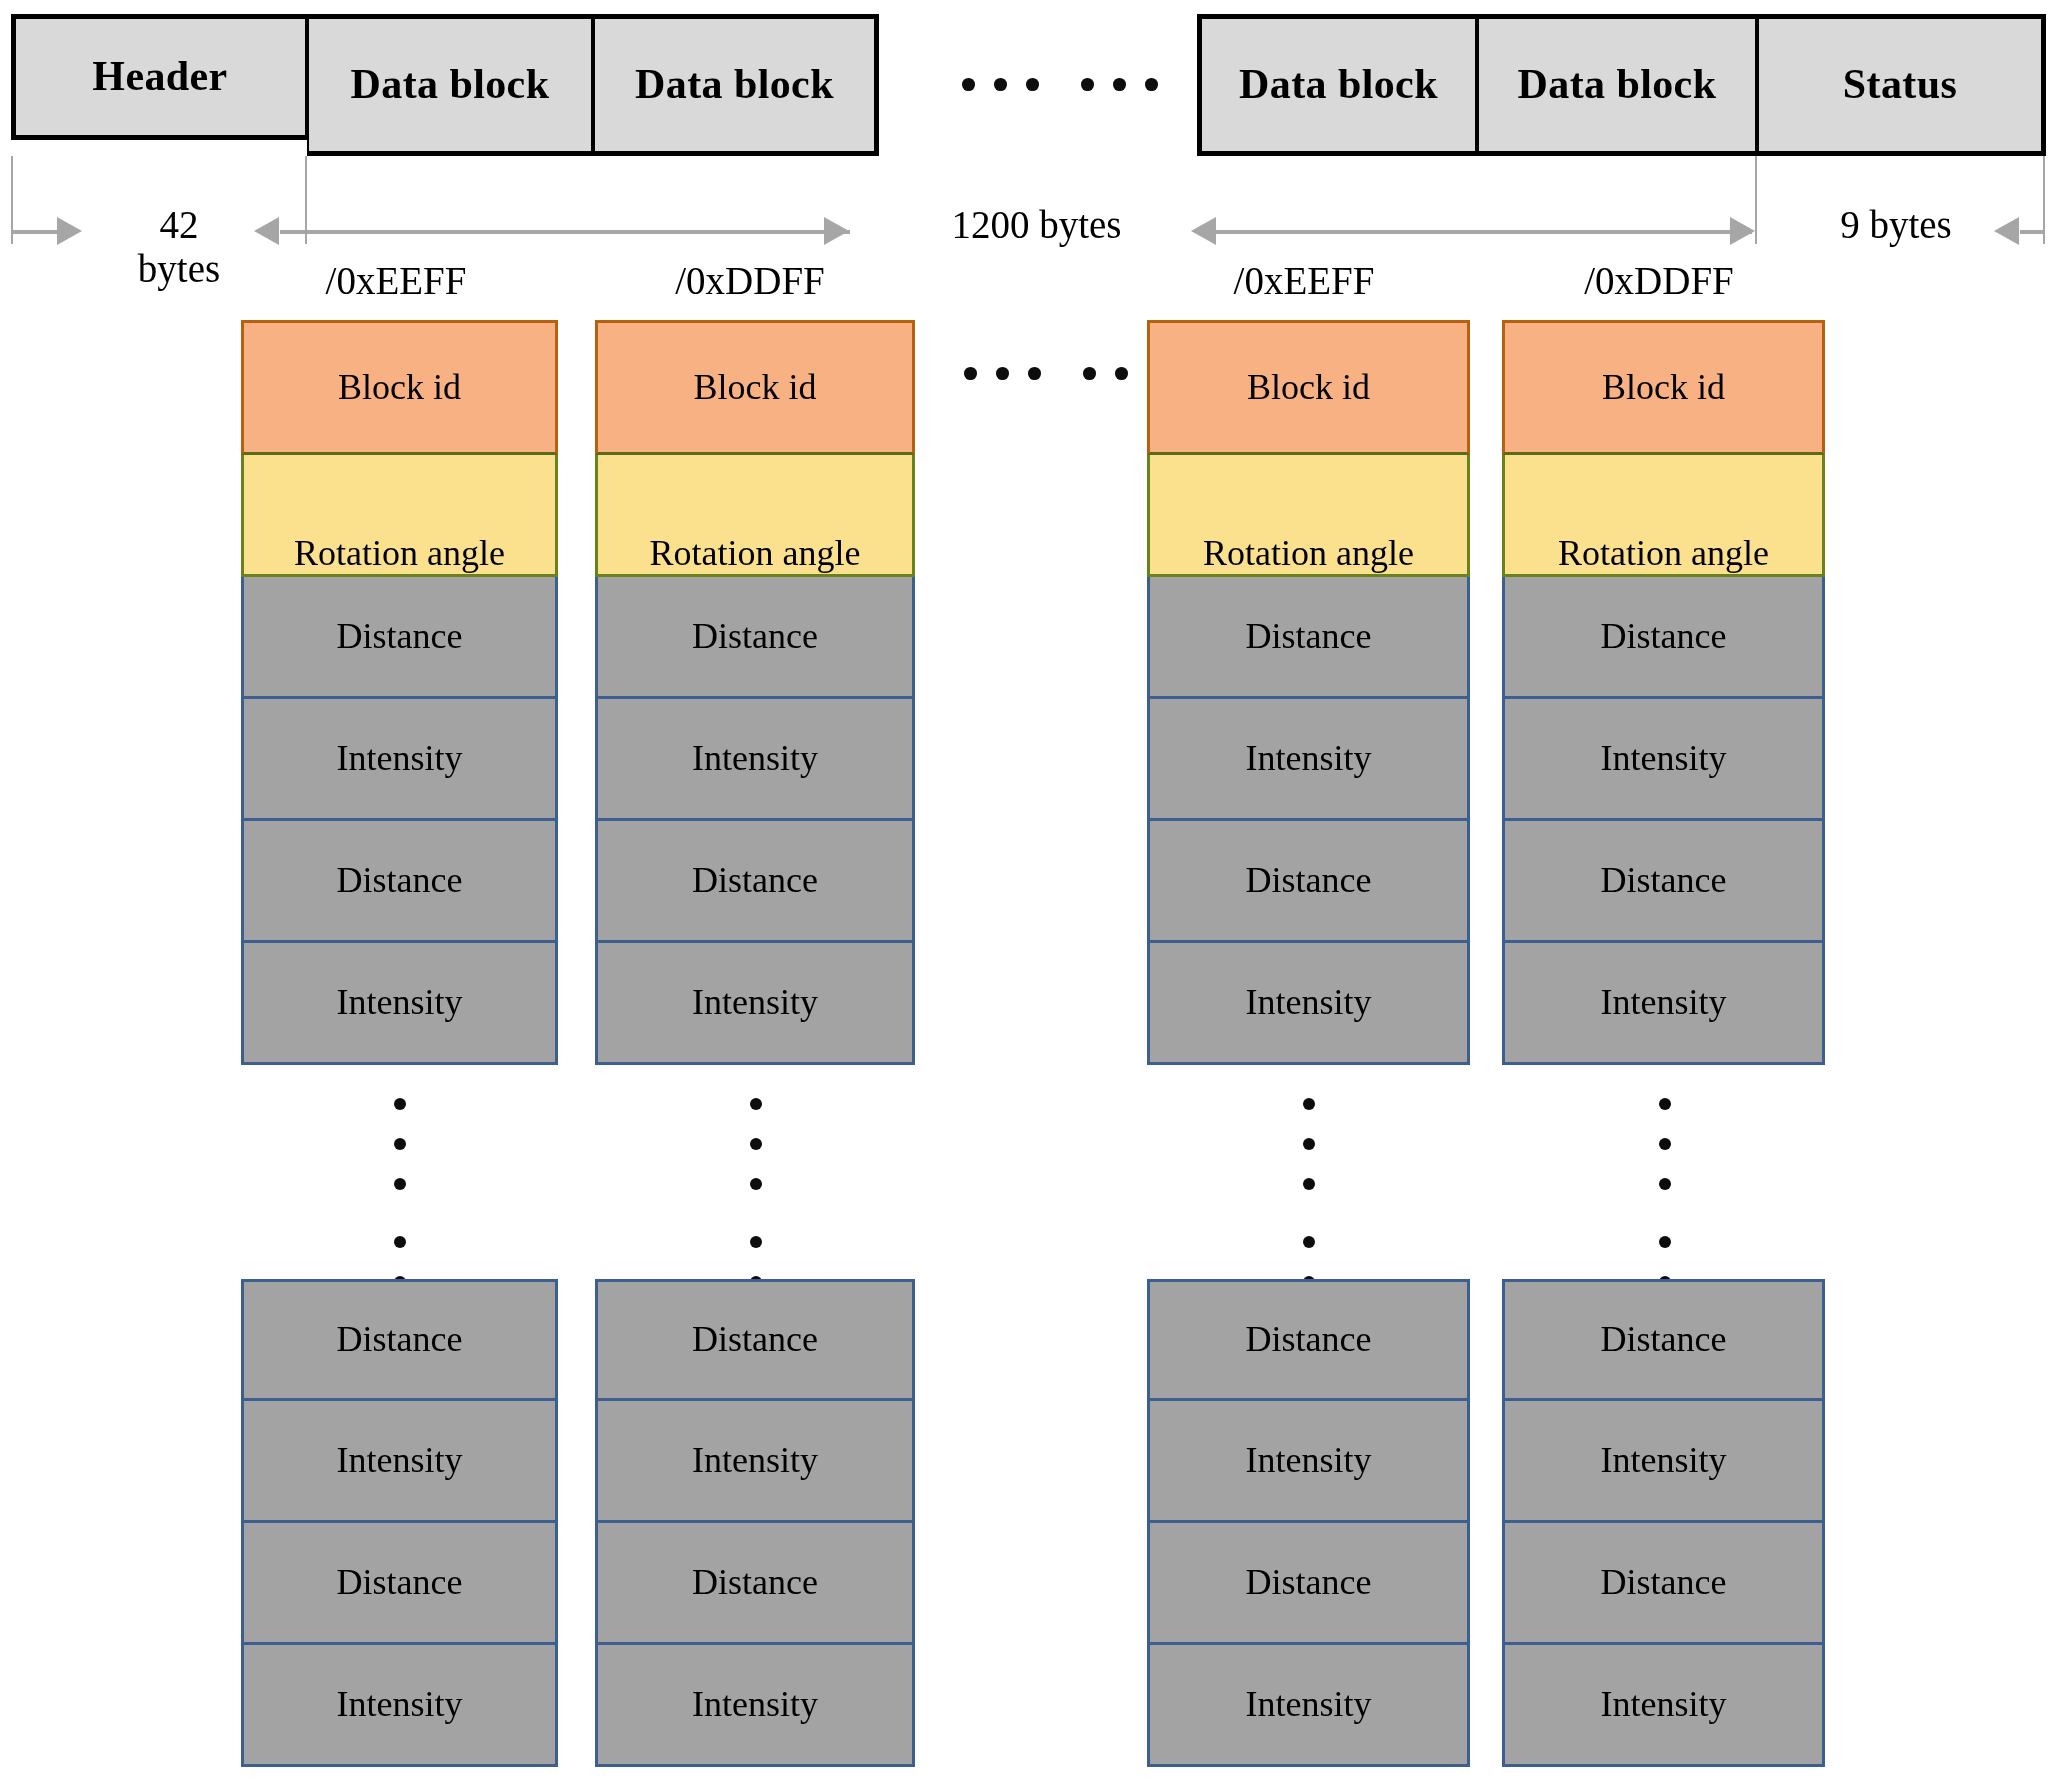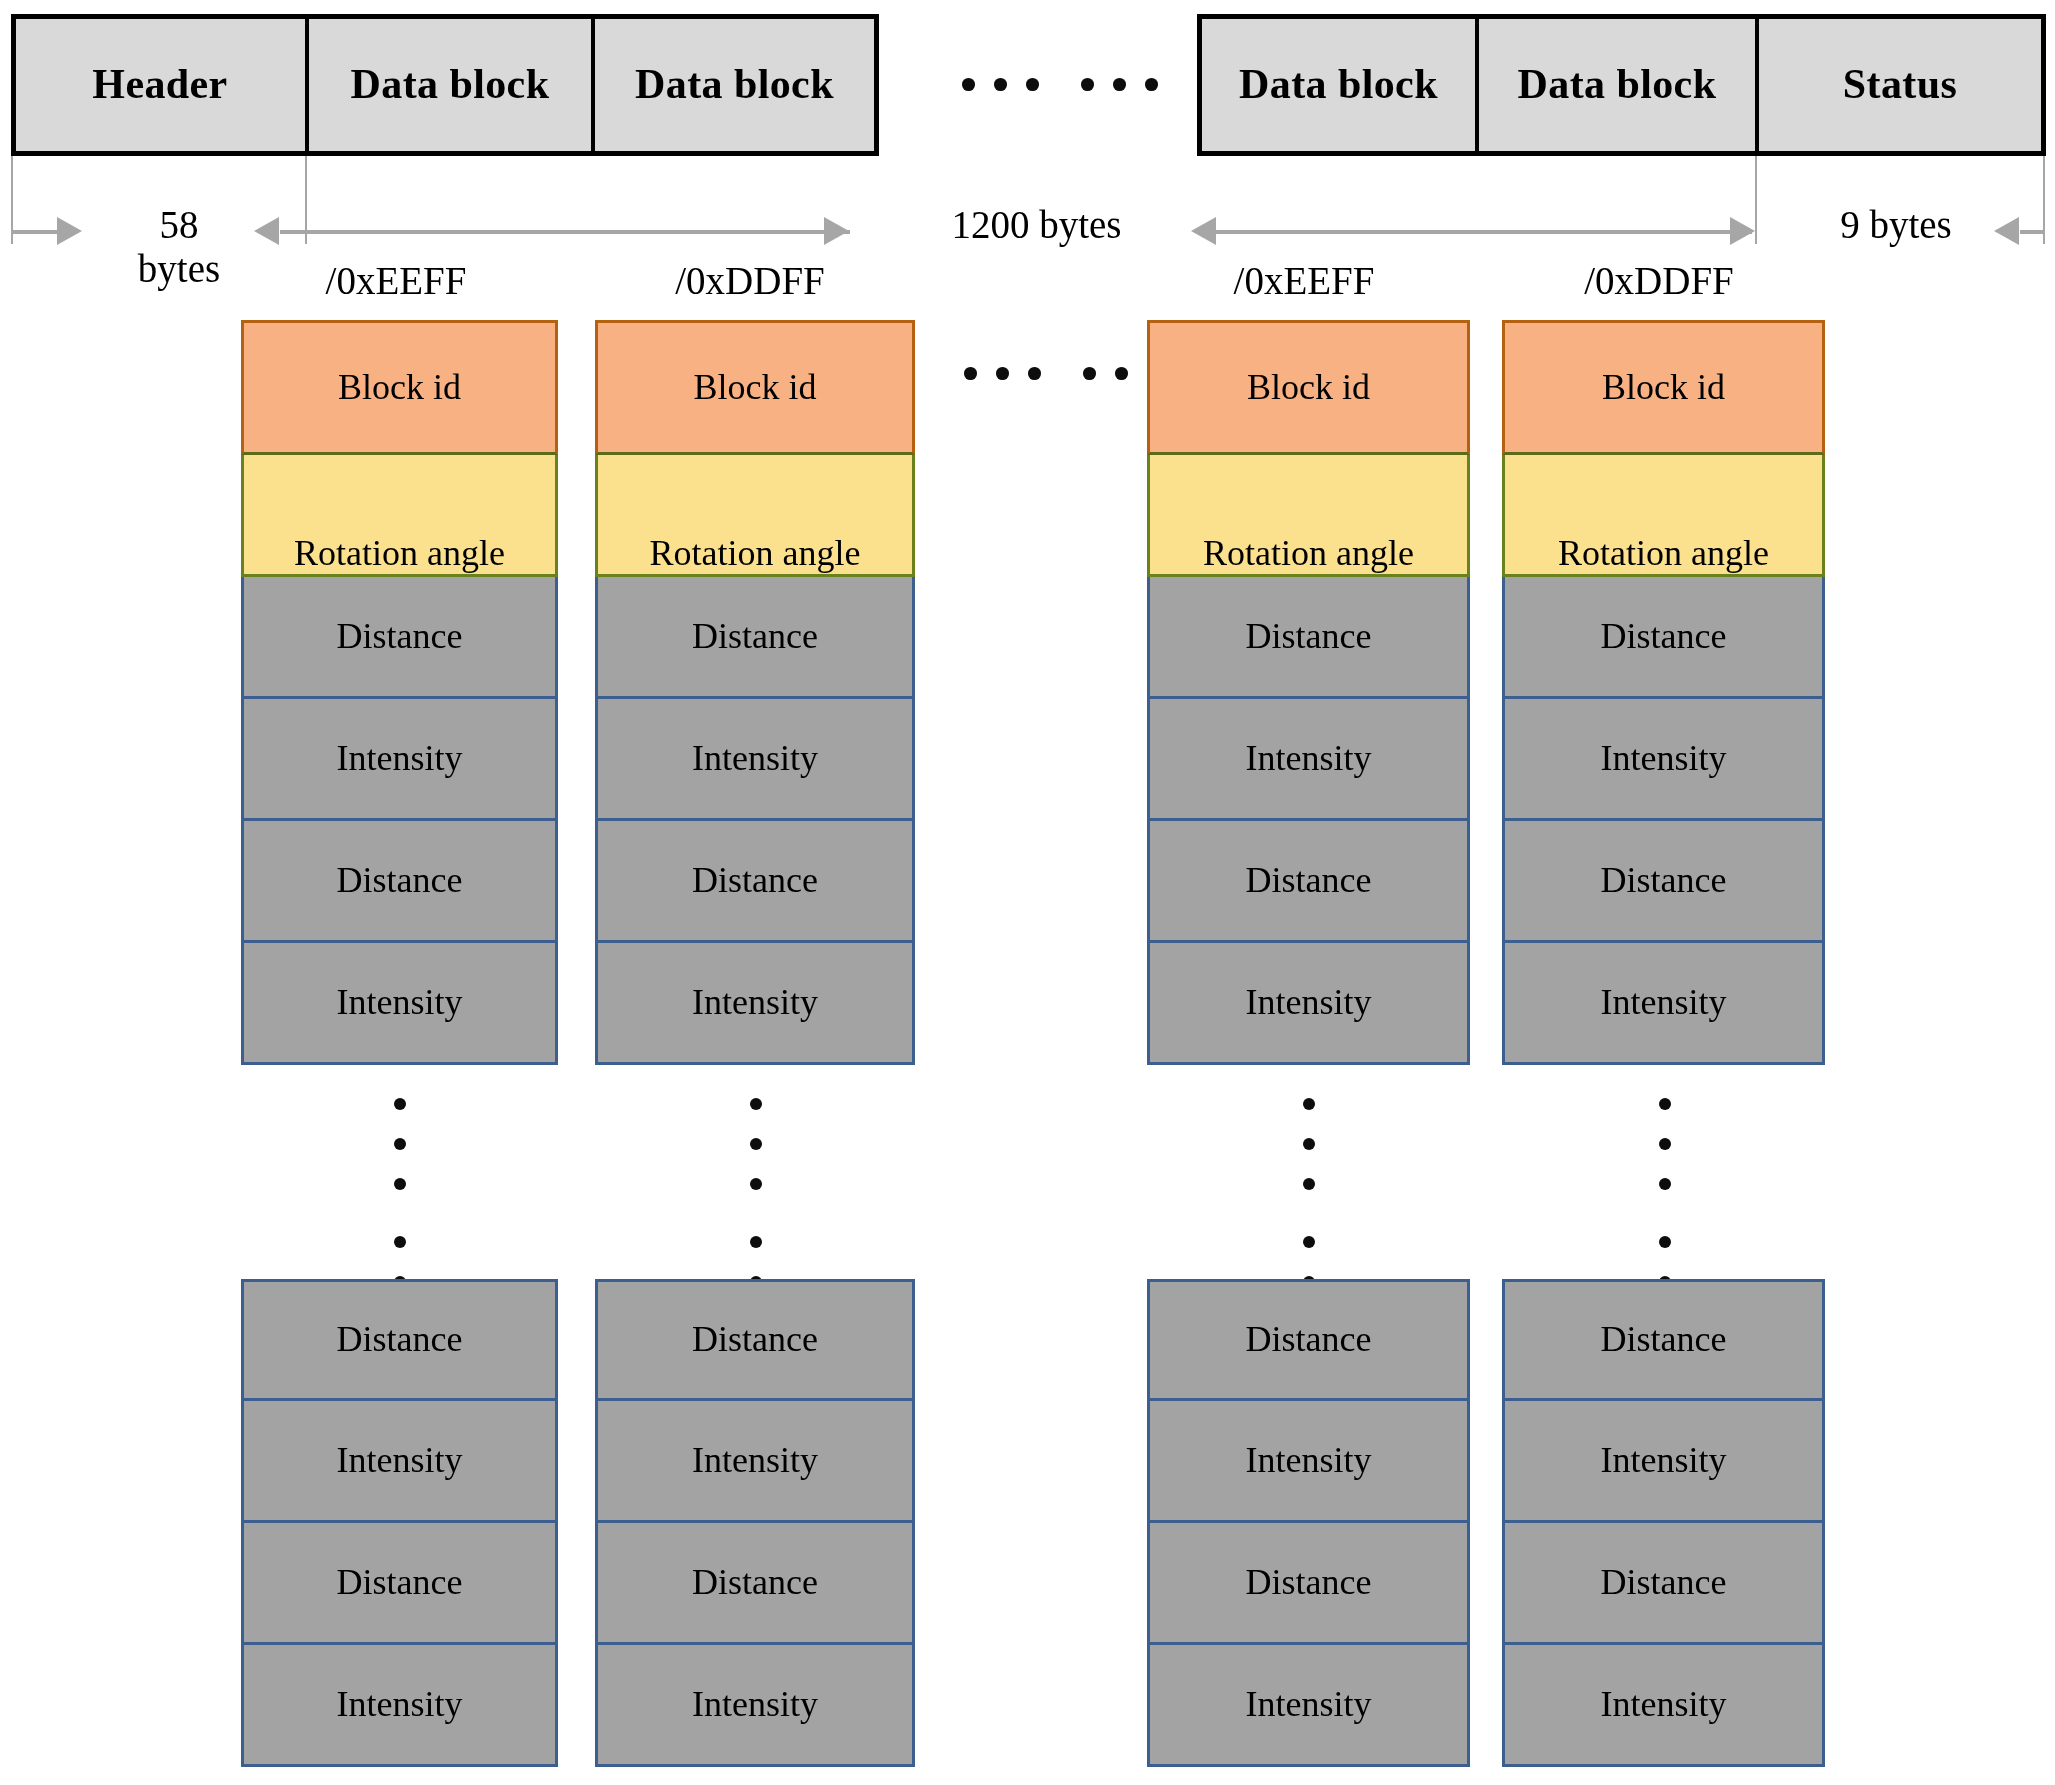--- a/index.html
+++ b/index.html
@@ -150,21 +150,21 @@
     height: 12px;
     border-radius: 50%;
     background: #0d0d0d;
   }
 </style>
 </head>
 <body>
 
 <div id="canvas">
 
-  <div class="packet-box mid-right" style="left:10.5px; top:13.5px; width:296px; height:142px;">
+  <div class="packet-box mid-right" style="left:10.5px; top:13.5px; width:296px; height:126px;">
     <span>Header</span>
   </div>
   <div class="packet-box mid-left mid-right" style="left:307px; top:13.5px; width:286px; height:142px;">
     <span>Data
 block</span>
   </div>
   <div class="packet-box mid-left" style="left:593px; top:13.5px; width:286px; height:142px;">
     <span>Data
 block</span>
   </div>
@@ -194,21 +194,21 @@
     <span>Status</span>
   </div>
 
   <div class="vline" style="left:10.5px;   top:156px; height:88px;"></div>
   <div class="vline" style="left:305px;  top:156px; height:88px;"></div>
   <div class="vline" style="left:1755px; top:156px; height:88px;"></div>
   <div class="vline" style="left:2043px; top:156px; height:88px;"></div>
 
   <div class="dim-line" style="left:12px; top:230px; width:45px;"></div>
   <div class="arrow-head right" style="left:57px; top:217px;"></div>
-  <div class="dim-label" style="left:93px; top:203px; width:172px;">58
+  <div class="dim-label" style="left:93px; top:203px; width:172px;">42
 bytes</div>
 
   <div class="arrow-head left" style="left:254px; top:217px;"></div>
   <div class="dim-line" style="left:280px; top:230px; width:570px;"></div>
   <div class="arrow-head right" style="left:824px; top:217px;"></div>
 
   <div class="dim-label" style="left:913px; top:203px; width:247px;">1200 bytes</div>
 
   <div class="arrow-head left" style="left:1191px; top:217px;"></div>
   <div class="dim-line" style="left:1216px; top:230px; width:536px;"></div>

